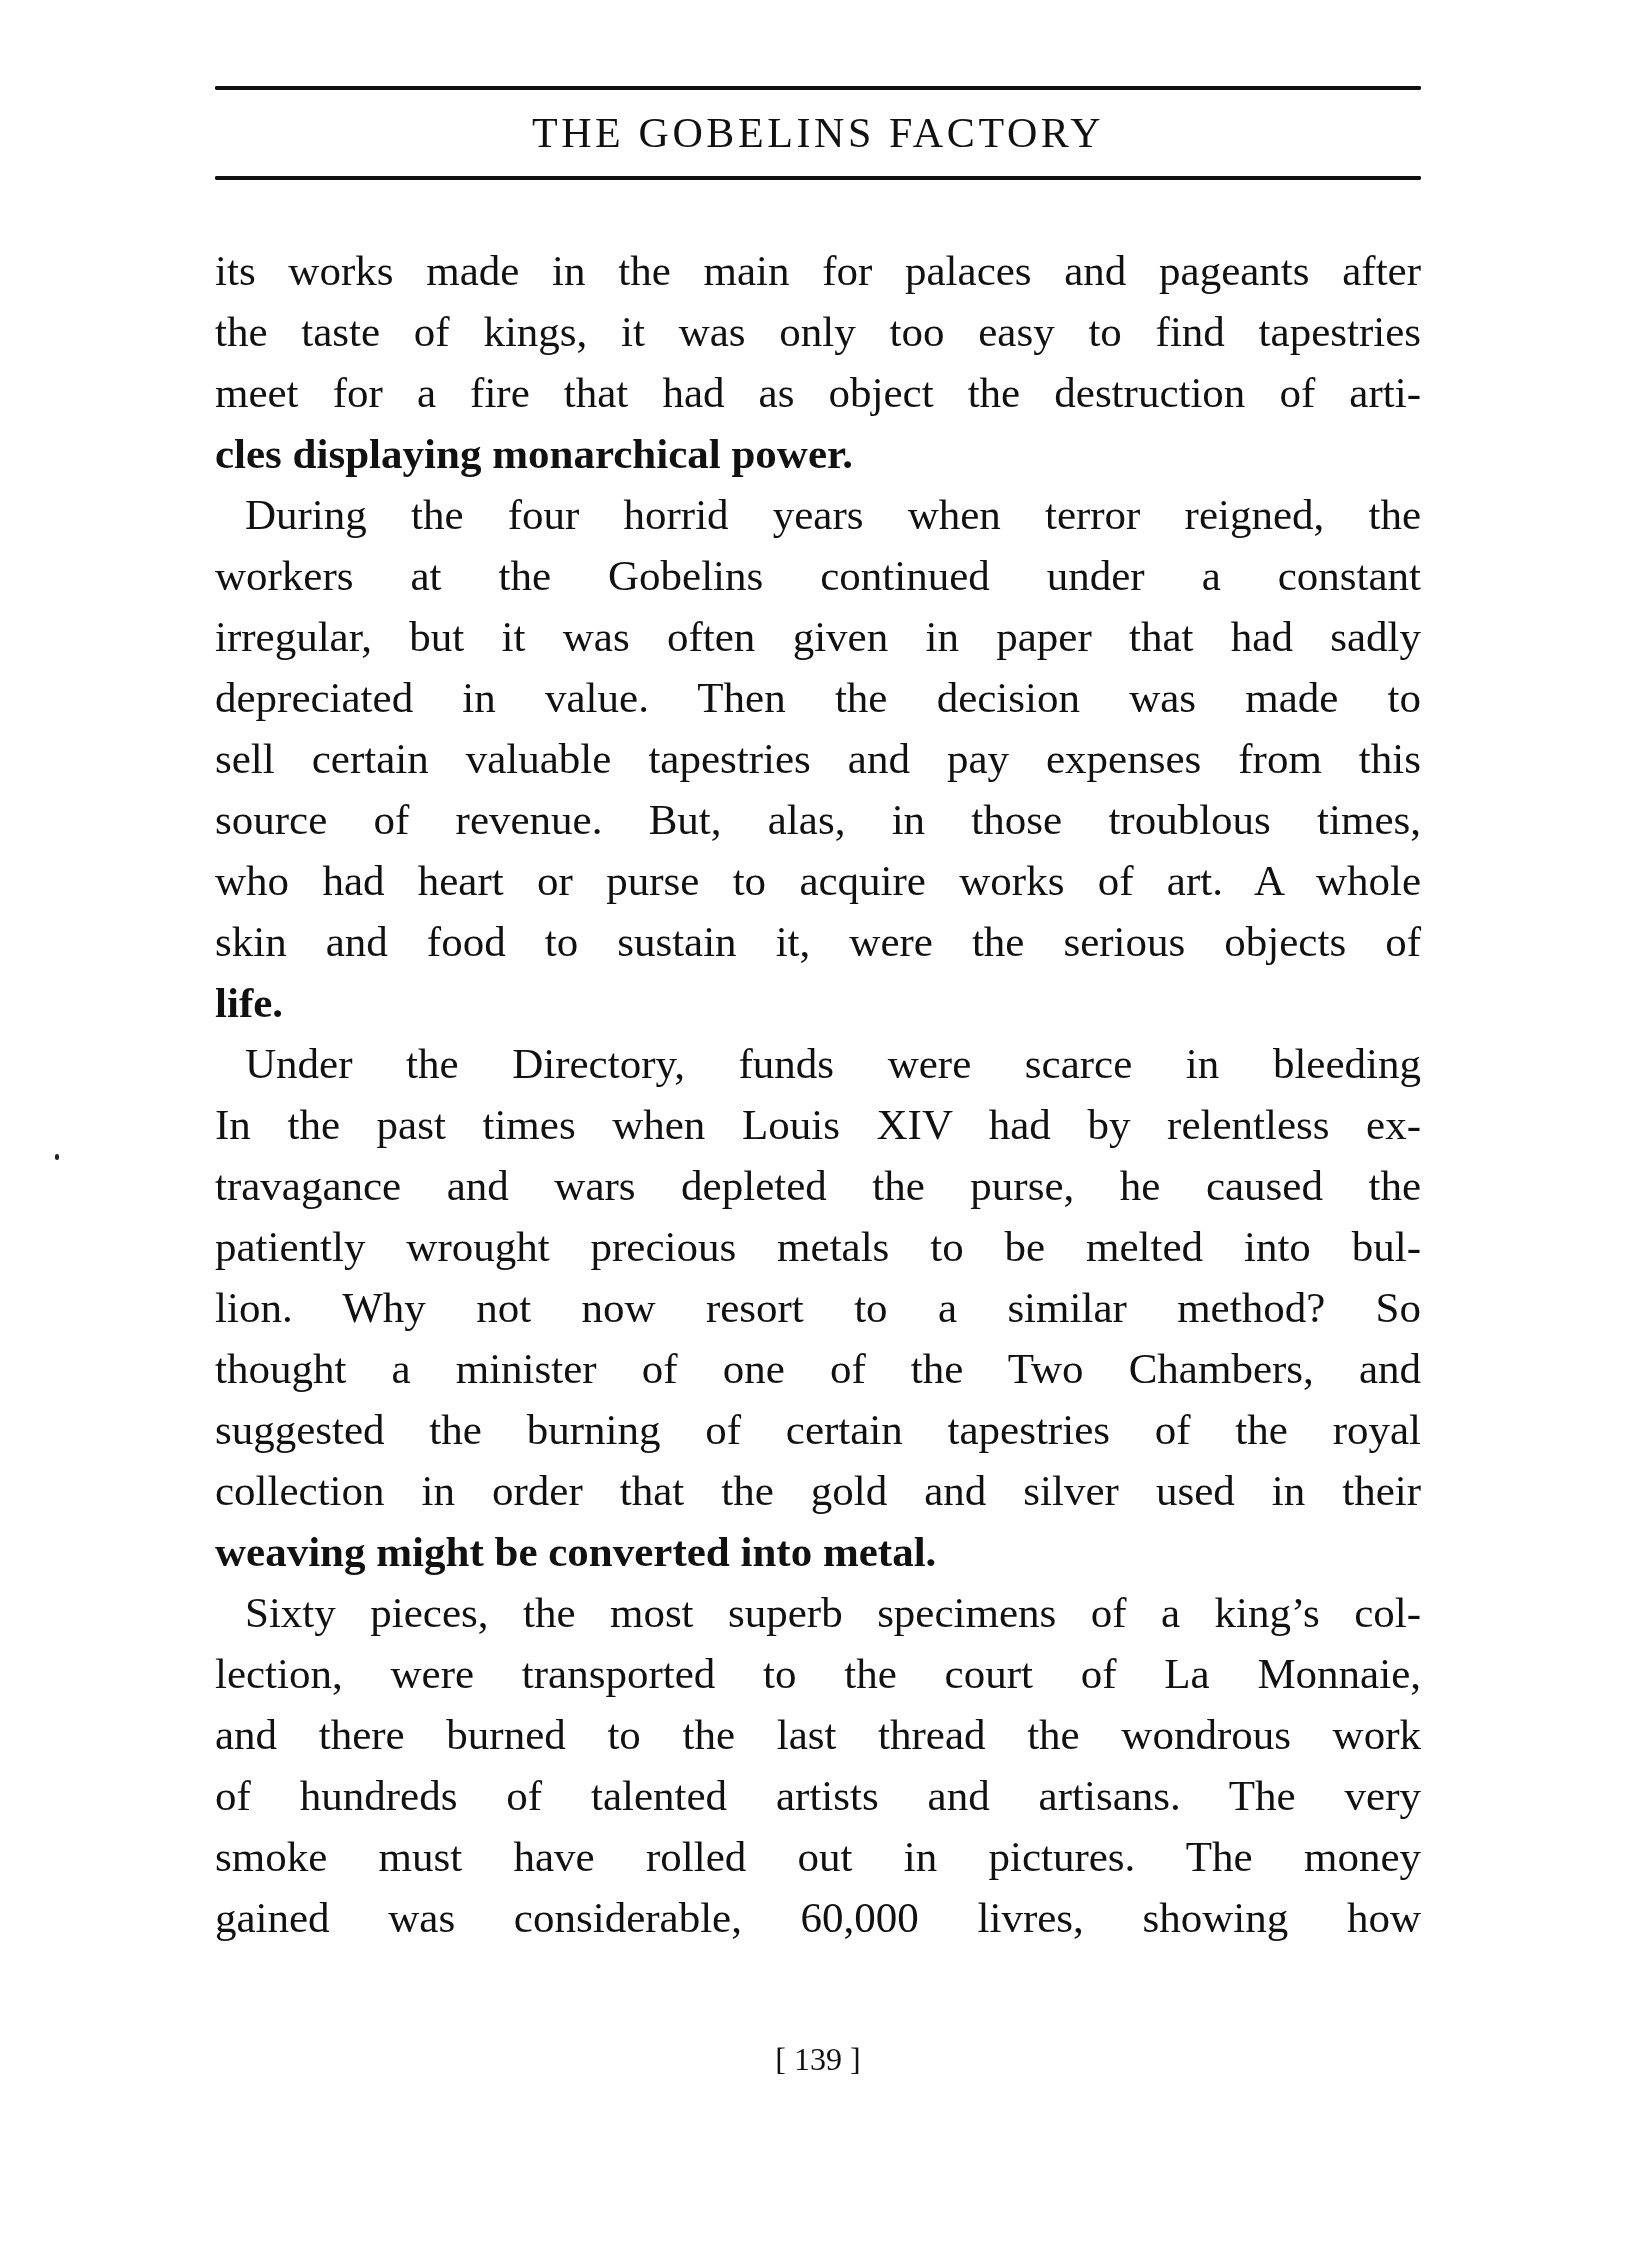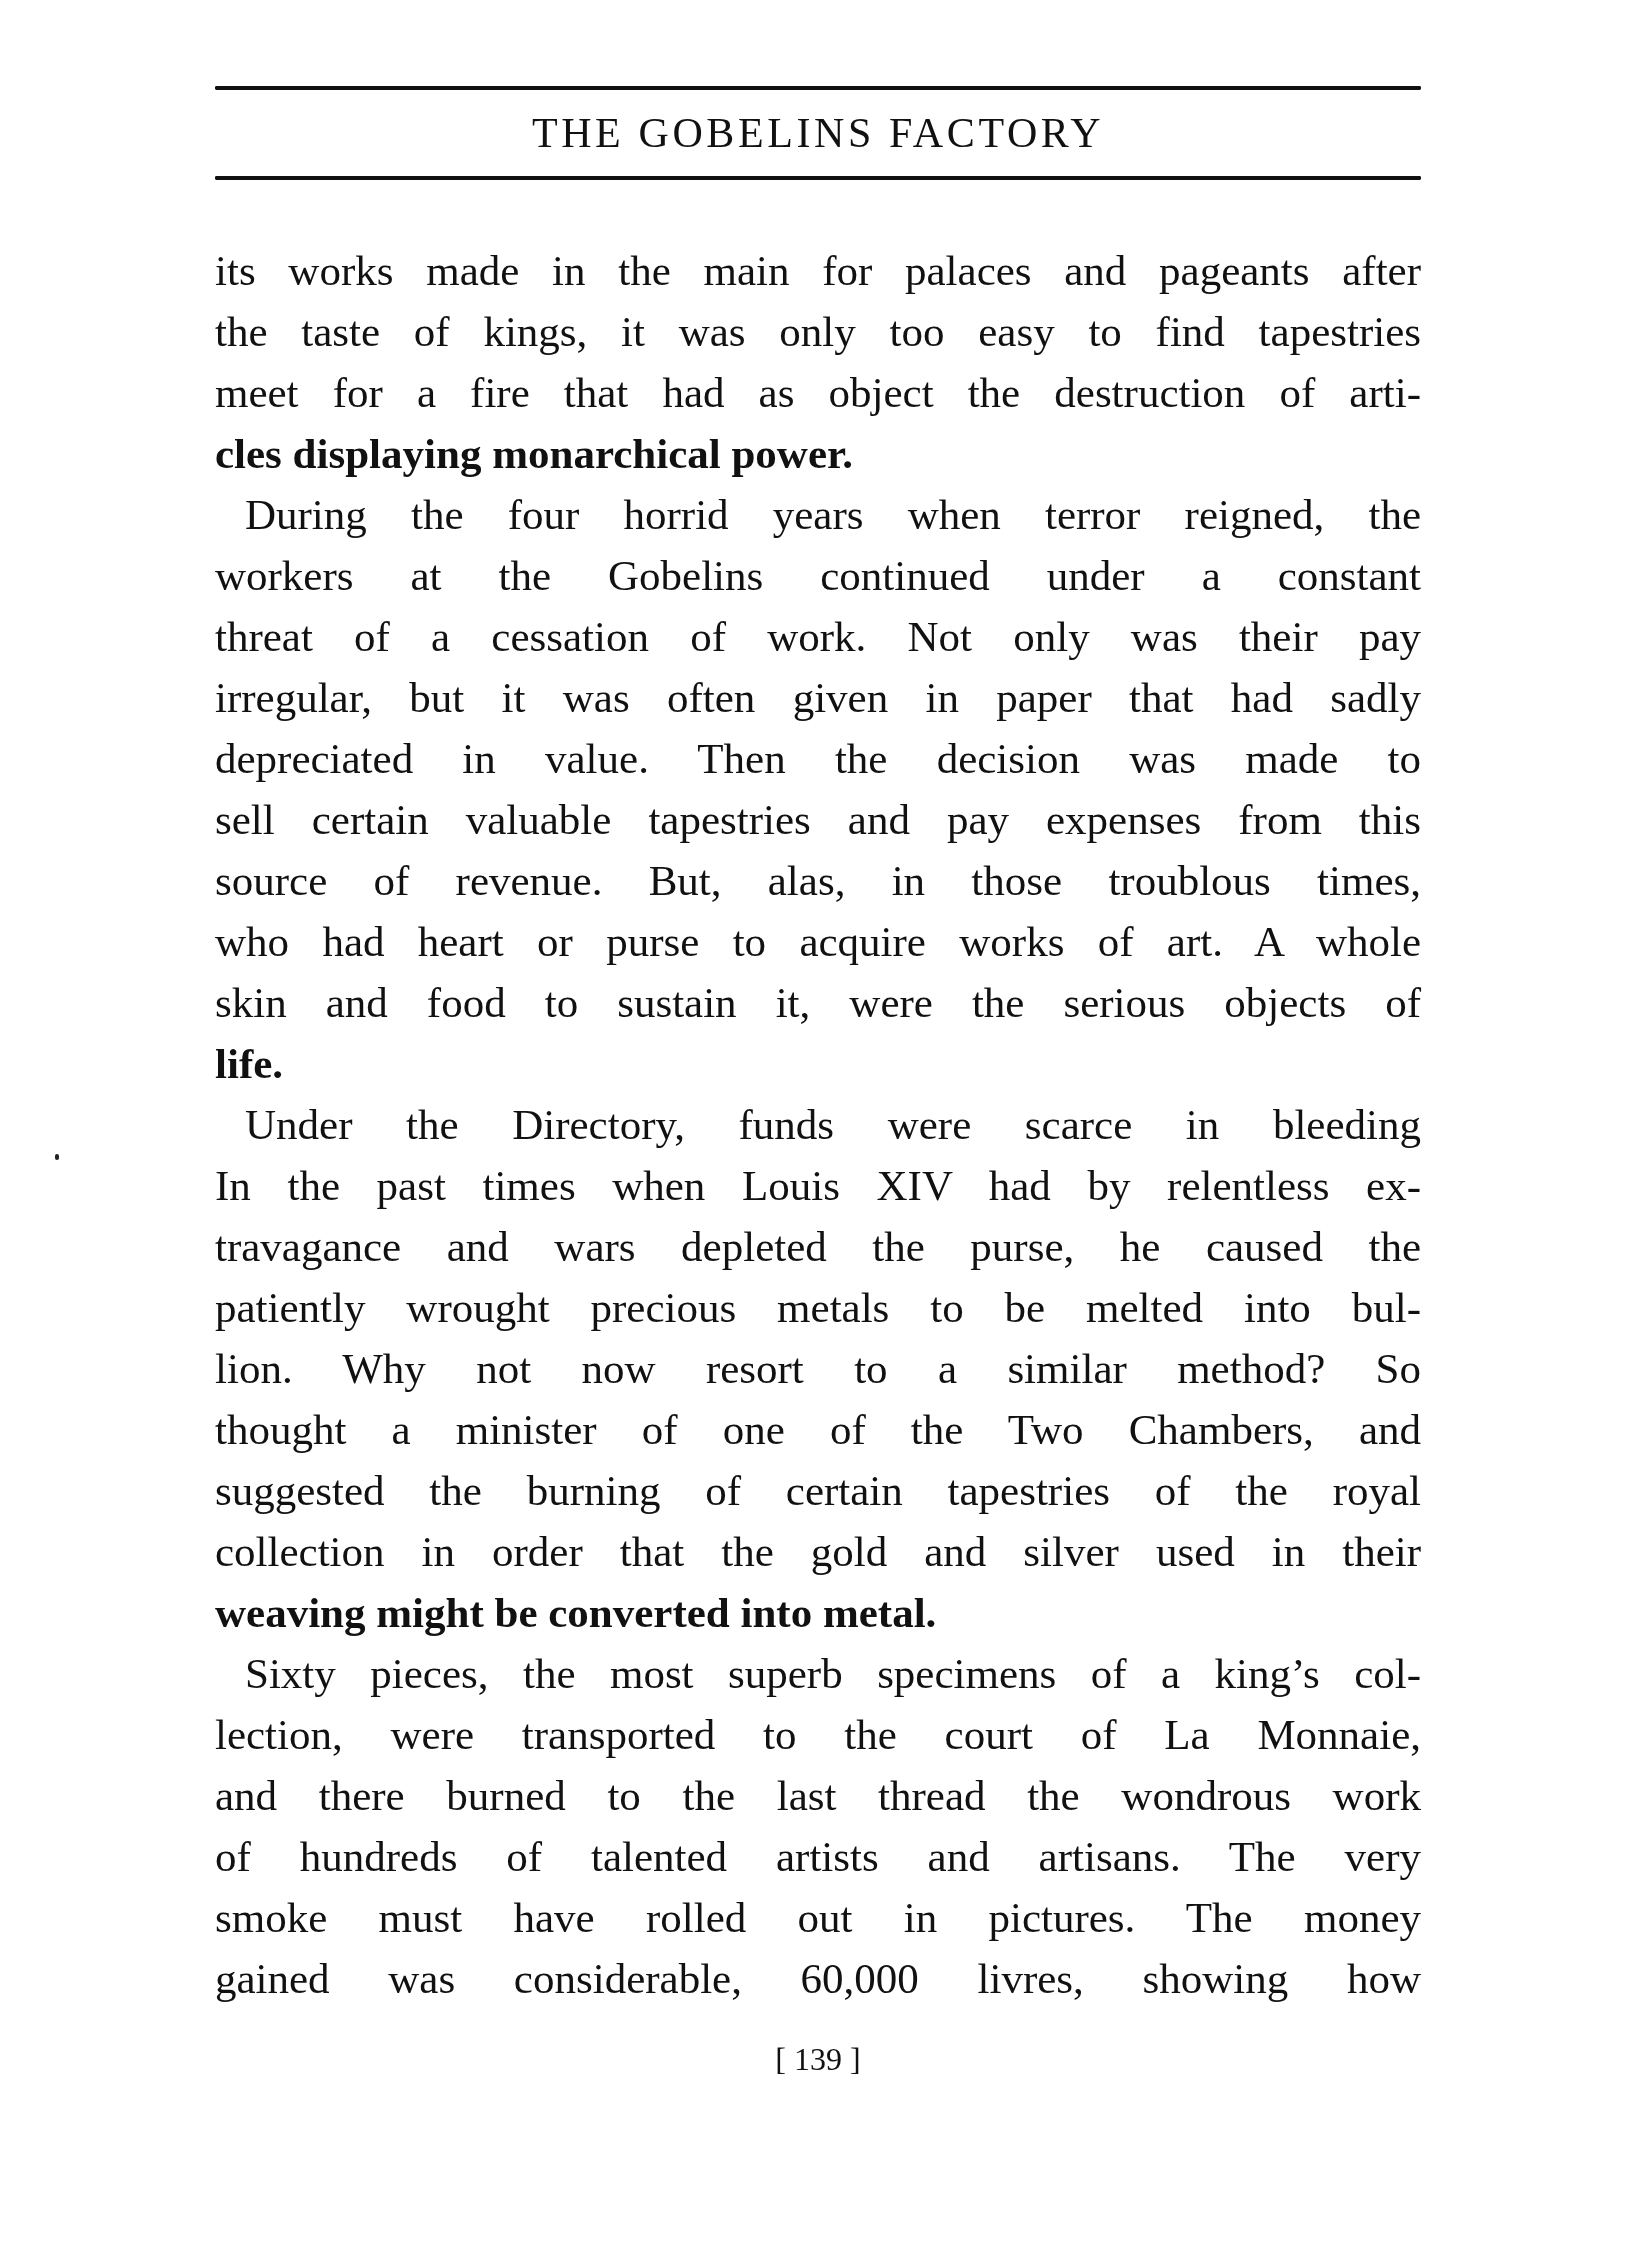--- a/index.html
+++ b/index.html
@@ -99,21 +99,20 @@
     <div>
       <span class="line">its works made in the main for palaces and pageants after</span>
       <span class="line">the taste of kings, it was only too easy to find tapestries</span>
       <span class="line">meet for a fire that had as object the destruction of arti-</span>
       <span class="line last">cles displaying monarchical power.</span>
     </div>
 
     <div>
       <span class="line indent">During the four horrid years when terror reigned, the</span>
       <span class="line">workers at the Gobelins continued under a constant</span>
-      <span class="line">threat of a cessation of work.  Not only was their pay</span>
       <span class="line">irregular, but it was often given in paper that had sadly</span>
       <span class="line">depreciated in value.  Then the decision was made to</span>
       <span class="line">sell certain valuable tapestries and pay expenses from this</span>
       <span class="line">source of revenue.  But, alas, in those troublous times,</span>
       <span class="line">who had heart or purse to acquire works of art.  A whole</span>
       <span class="line">skin and food to sustain it, were the serious objects of</span>
       <span class="line last">life.</span>
     </div>
 
     <div>

